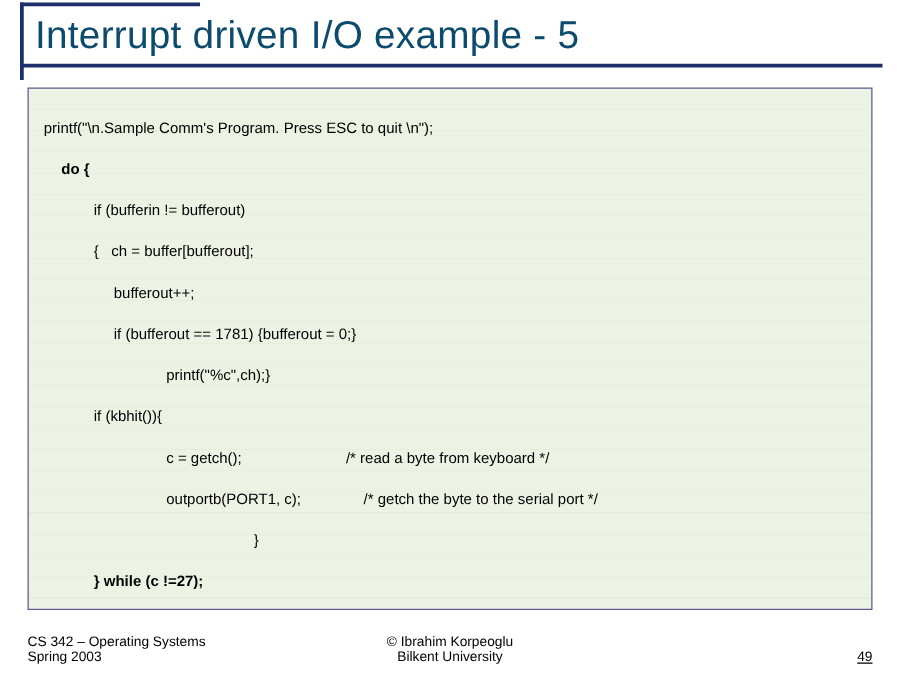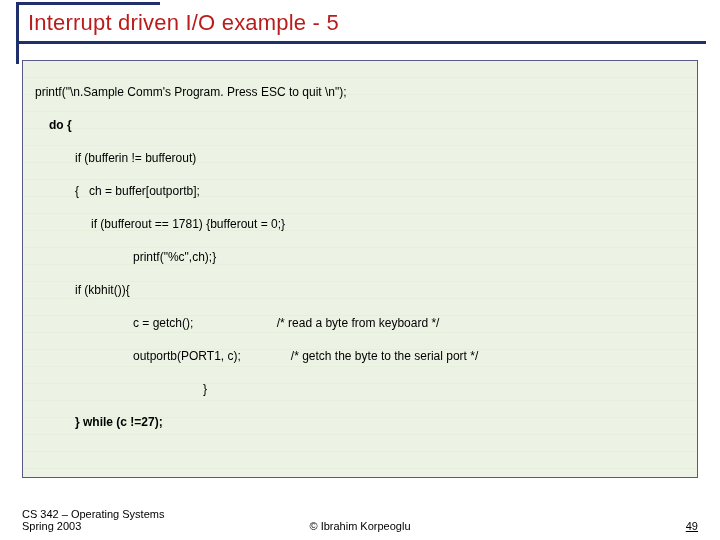--- a/index.html
+++ b/index.html
@@ -31,22 +31,22 @@
   }
   .title-line-left {
     position: absolute;
     left: 16px;
     top: 2px;
     width: 3px;
     height: 62px;
     background: #1f2f6b;
   }
   .title-text {
-    font-size: 22px;
-    color: #b91c1c;
+    font-size: 31px;
+    color: #0c4a6e;
     font-weight: 400;
     letter-spacing: 0.2px;
   }
   .title-underline {
     position: absolute;
     left: 16px;
     right: 14px;
     bottom: -2px;
     height: 3px;
     background: #1f2f6b;
@@ -109,21 +109,22 @@
     <div class="title-line-top"></div>
     <div class="title-line-left"></div>
     <div class="title-text">Interrupt driven I/O example - 5</div>
     <div class="title-underline"></div>
   </div>
 
   <div class="code-box">
 <span class="t0">printf("\n.Sample Comm's Program. Press ESC to quit \n");</span>
 <span class="t1"><b>do {</b></span>
 <span class="t2">if (bufferin != bufferout)</span>
-<span class="t2">{   ch = buffer[outportb];</span>
+<span class="t2">{   ch = buffer[bufferout];</span>
+<span class="t3">bufferout++;</span>
 <span class="t3">if (bufferout == 1781) {bufferout = 0;}</span>
 <span class="t4">printf("%c",ch);}</span>
 <span class="t2">if (kbhit()){</span>
 <span class="t4">c = getch();                         /* read a byte from keyboard */</span>
 <span class="t4">outportb(PORT1, c);               /* getch the byte to the serial port */</span>
 <span class="t6">}</span>
 <span class="t2"><b>} while (c !=27);</b></span>
 
 
 
@@ -135,17 +136,18 @@
 
   </div>
 
   <div class="footer">
     <div>
       <div>CS 342 – Operating Systems</div>
       <div>Spring 2003</div>
     </div>
     <div class="footer-center">
       <div>© Ibrahim Korpeoglu</div>
+      <div>Bilkent University</div>
     </div>
     <div class="footer-right">49</div>
   </div>
 
 </div>
 
 </body></html>

